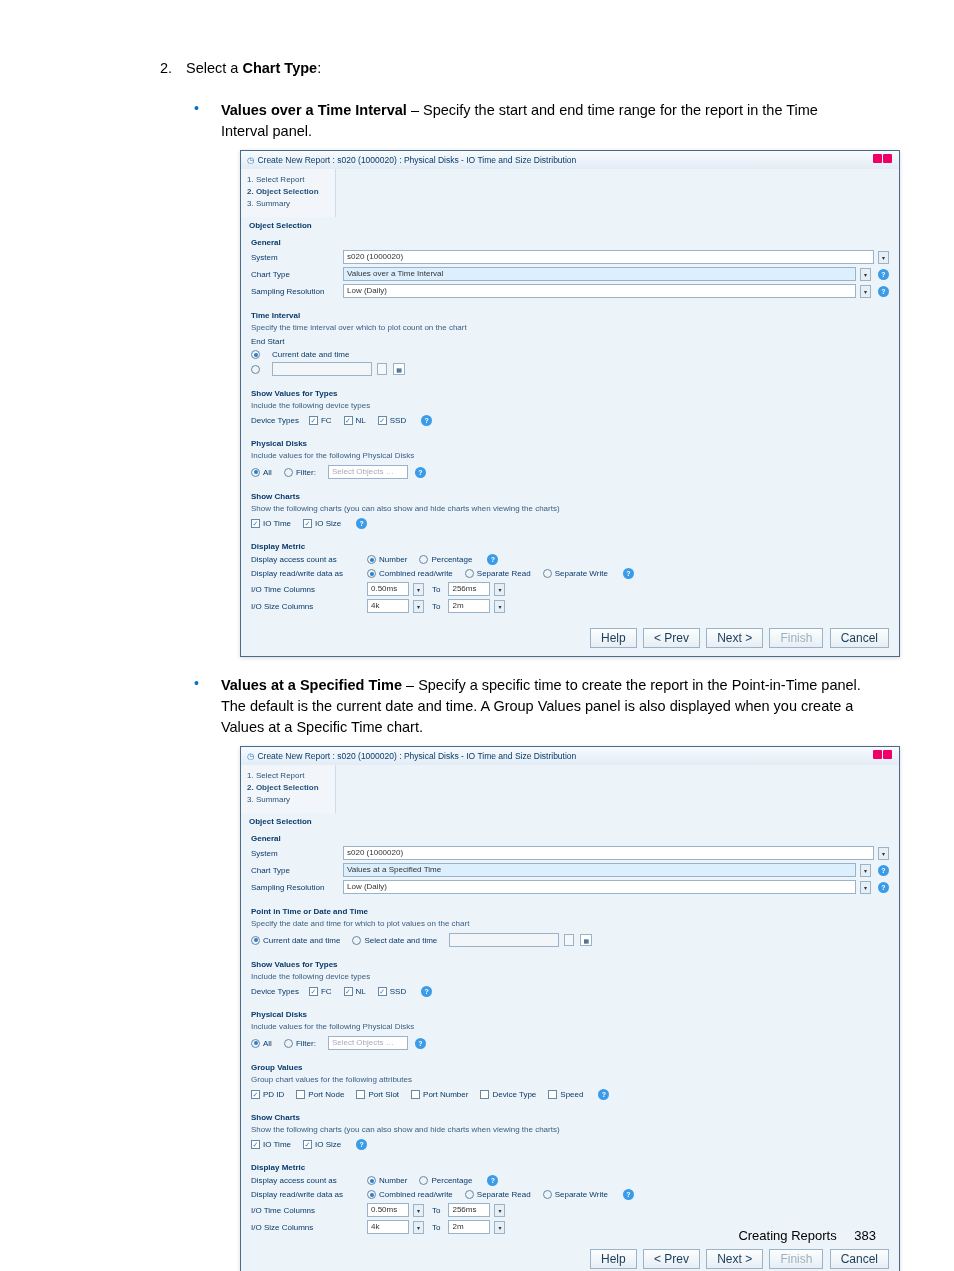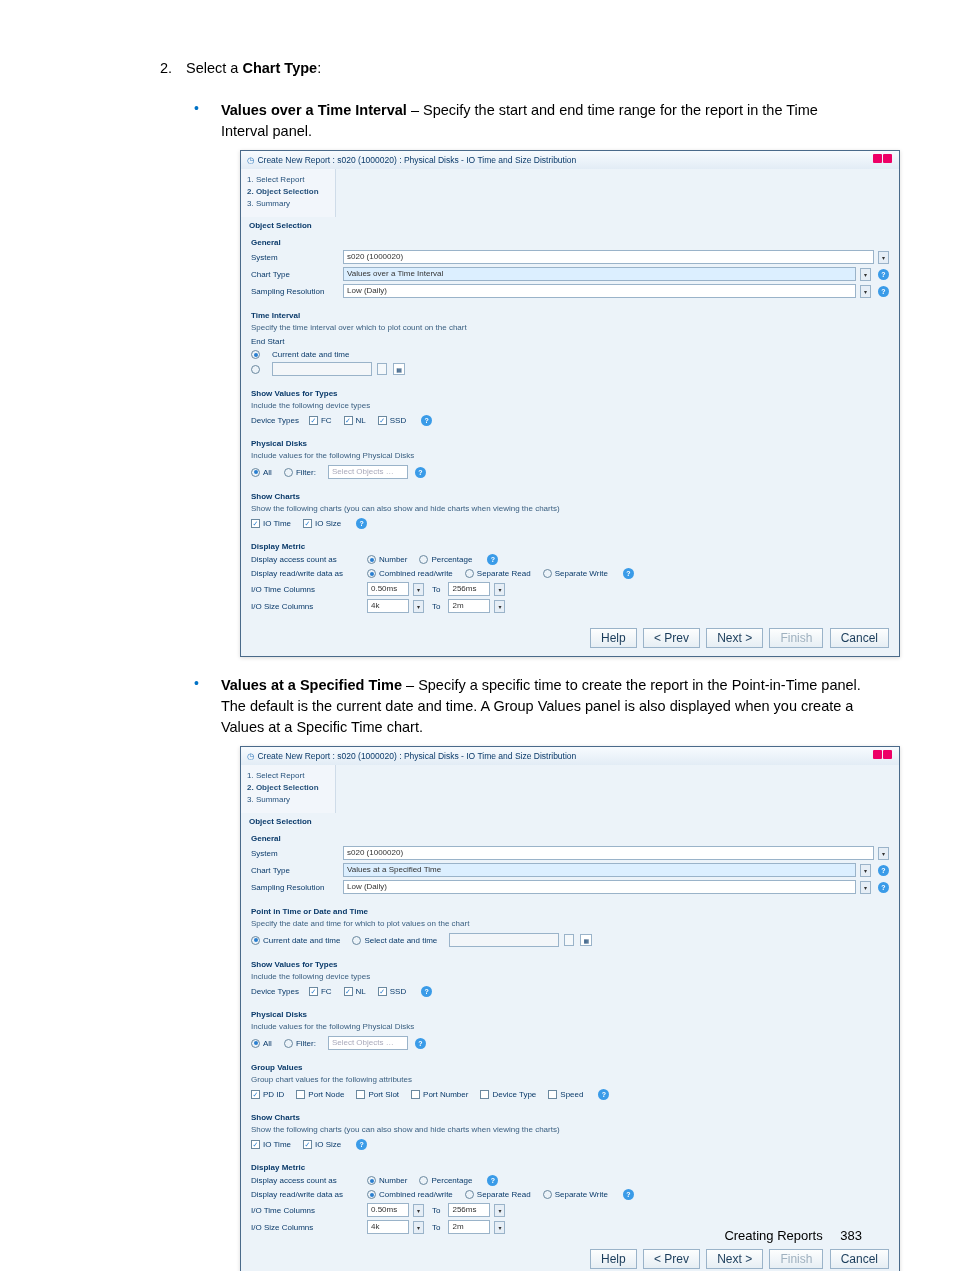--- a/index.html
+++ b/index.html
@@ -35,21 +35,21 @@
   .radio-dot.sel::after { content: ""; width: 4px; height: 4px; background: #2a7fd0; border-radius: 50%; display: block; }
   .check-box { width: 9px; height: 9px; border: 1px solid #6a889f; background: #fff; display: inline-flex; align-items: center; justify-content: center; font-size: 7px; color: #2a7fd0; line-height: 7px; }
   .two-col { display: flex; gap: 30px; }
   .col { flex: 1; }
   .col-head { margin-bottom: 4px; color: #0a3a6a; }
   .cal-ico { width: 12px; height: 12px; border: 1px solid #9ab3c9; background: #fff; margin-left: 2px; display: inline-flex; align-items: center; justify-content: center; font-size: 6px; }
   .spin-ico { width: 10px; height: 12px; border: 1px solid #9ab3c9; background: #f4f8fb; margin-left: 1px; }
   .btn-bar { padding: 6px 10px 8px; text-align: right; }
   .btn { display: inline-block; background: linear-gradient(#fdfefe,#e6eef4); border: 1px solid #9ab3c9; padding: 2px 10px; font-size: 12px; color: #1a3c5a; margin-left: 4px; }
   .btn.gray { color: #9fb1bf; }
-  .footer-line { position: absolute; bottom: 28px; right: 92px; font-size: 13px; }
+  .footer-line { position: absolute; bottom: 28px; right: 78px; font-size: 13px; }
   .footer-num { margin-left: 14px; }
 </style>
 </head>
 <body>
 
 <div class="step">
   <span class="step-num">2.</span>
   <span>
     <span>Select a </span><span class="bold">Chart Type</span><span>:</span>
   </span>

